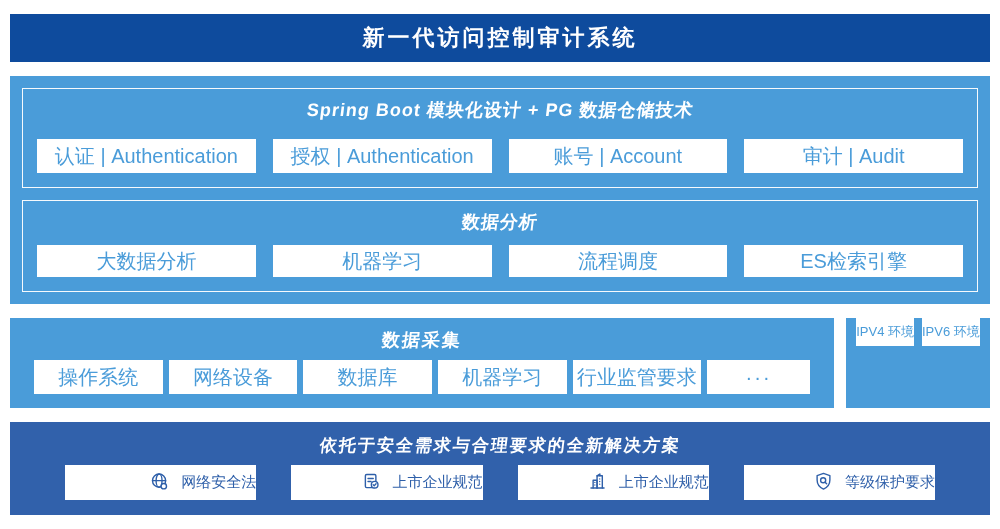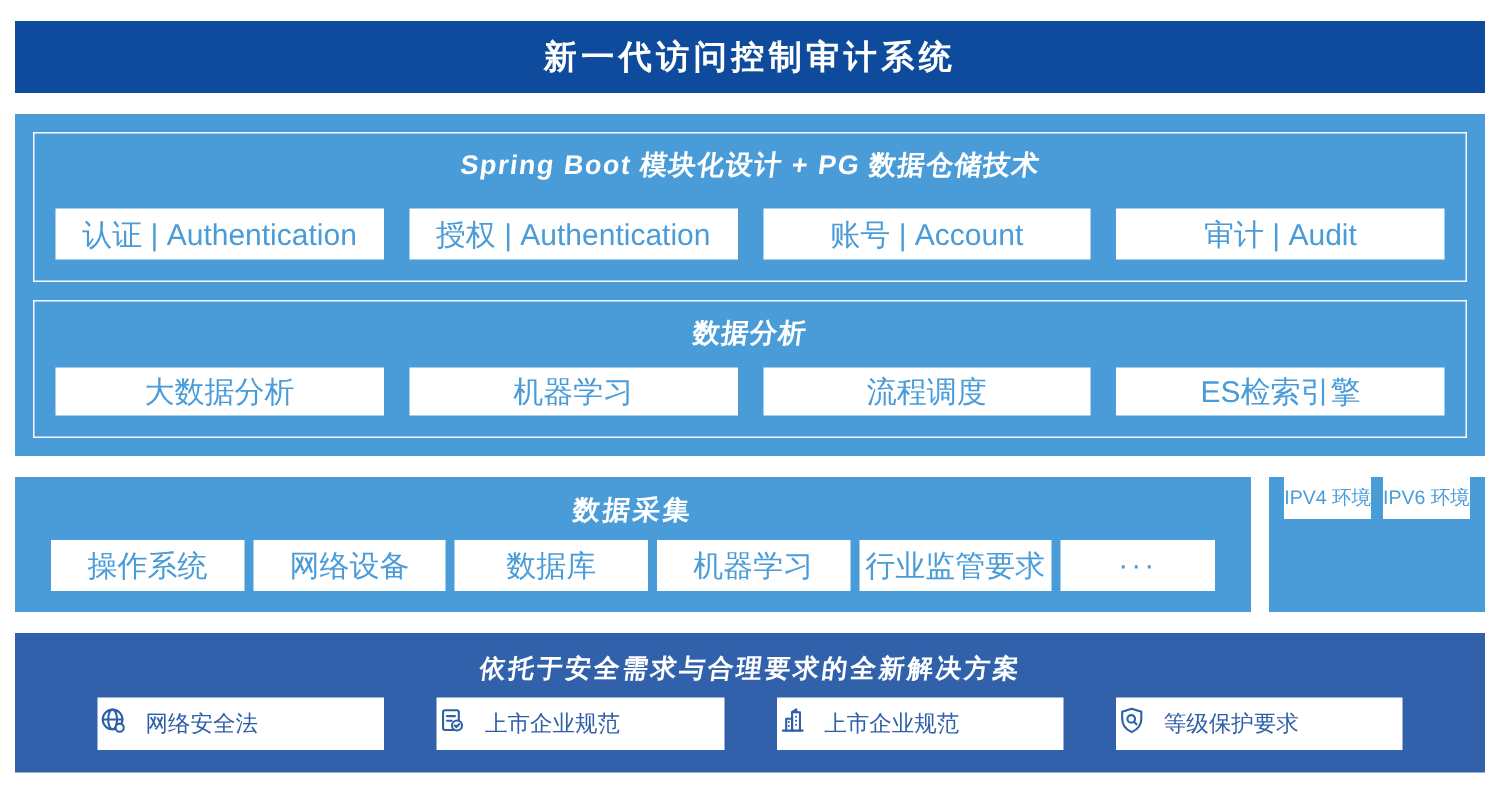--- a/index.html
+++ b/index.html
@@ -35,21 +35,21 @@
   .collection-title{text-align:center;color:#fff;font-weight:bold;font-size:18px;letter-spacing:2px;}
   .collection-row{display:flex;gap:6px;}
   .wbox.dots{flex:.8;letter-spacing:2px;}
   .env{width:144px;background:var(--section-blue);display:flex;flex-direction:row;justify-content:center;gap:8px;padding:0 15px;}
   .env .wbox{flex:none;height:28px;font-size:13px;}
 
   
   .solution{margin-top:14px;height:93px;background:var(--solution-blue);padding:12px 55px 15px;display:flex;flex-direction:column;justify-content:space-between;}
   .solution-title{text-align:center;color:#fff;font-weight:bold;font-size:17px;letter-spacing:2px;}
   .solution-row{display:flex;gap:35px;}
-  .sbox{flex:1;background:#fff;height:35px;display:flex;align-items:center;justify-content:flex-start;gap:11px;
+  .sbox{flex:1;background:#fff;height:35px;display:flex;align-items:center;justify-content:flex-end;gap:11px;
         color:var(--solution-text-blue);font-size:15px;white-space:nowrap;}
   .sbox svg{width:21px;height:21px;flex:none;color:var(--solution-text-blue);}
 </style>
 </head>
 <body>
 
 <div class="canvas">
 
   <header class="banner">
     <span class="banner-title">新一代访问控制审计系统</span>

